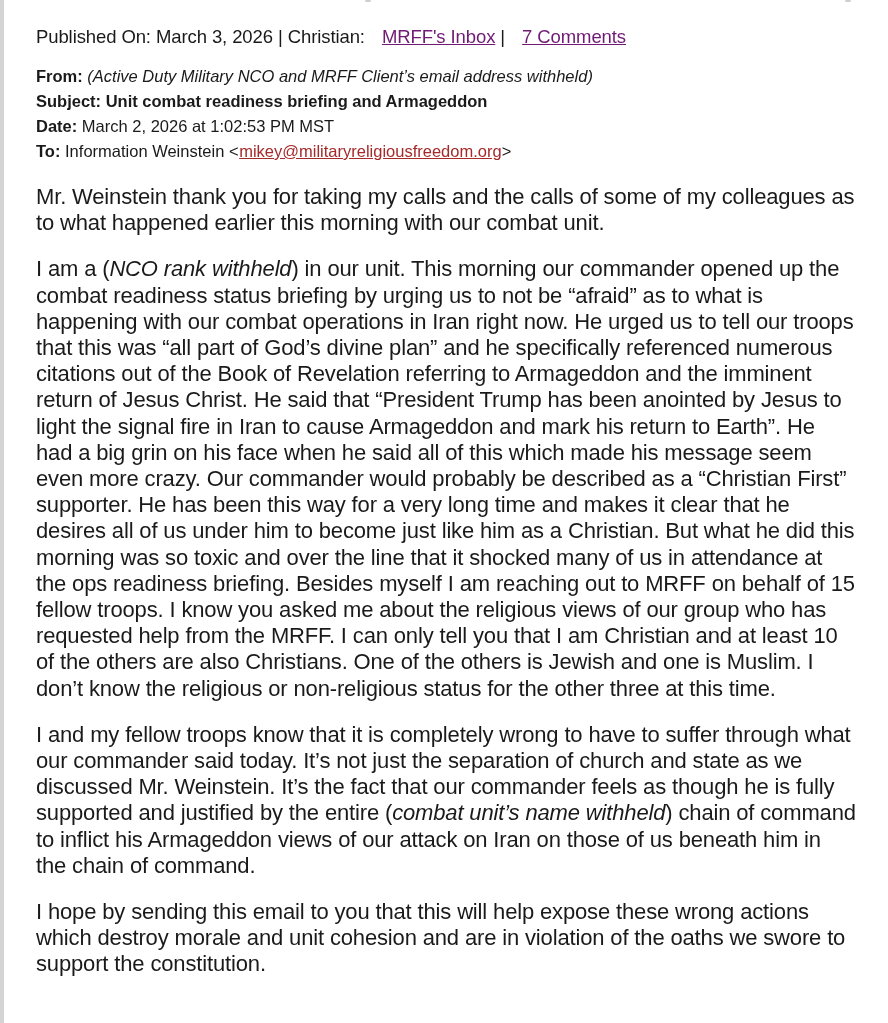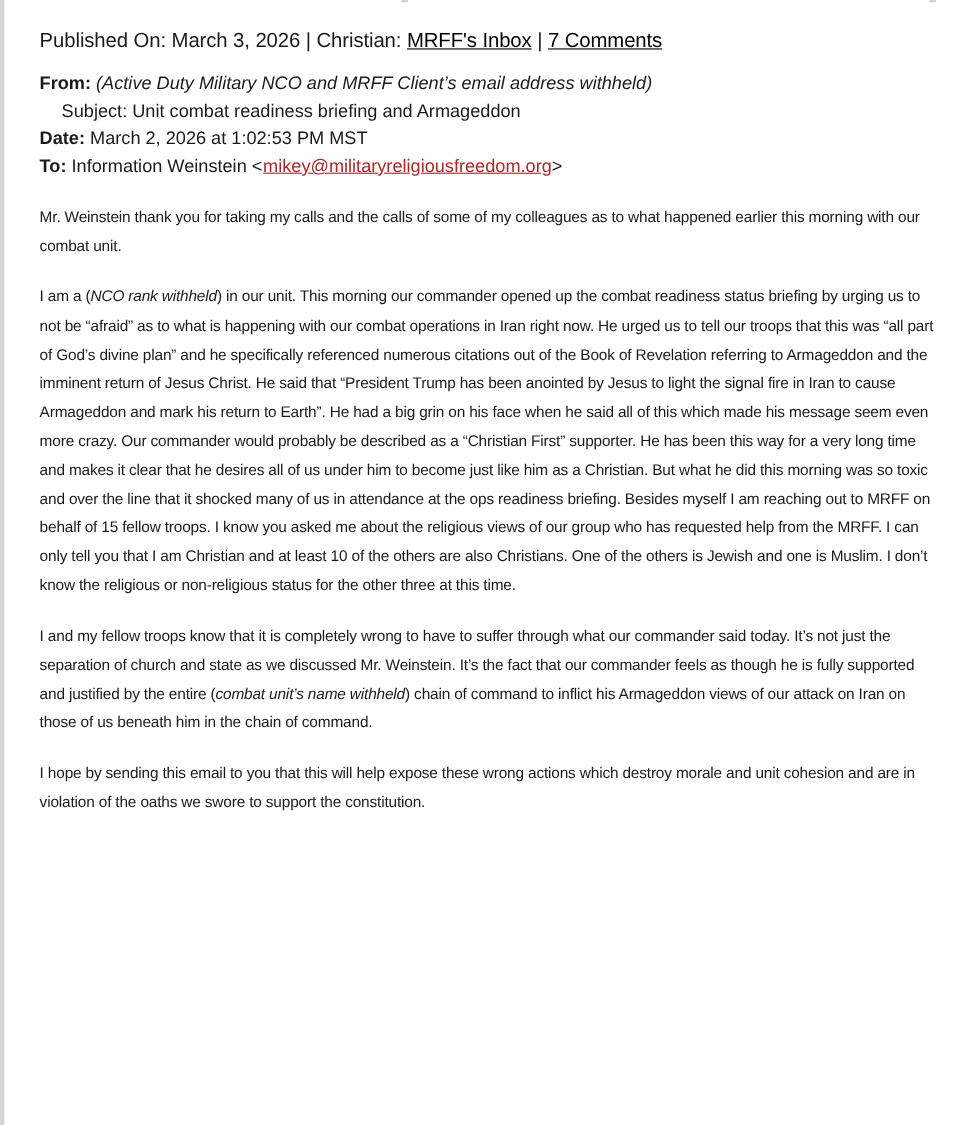--- a/index.html
+++ b/index.html
@@ -45,38 +45,39 @@
       width: 820px;
     }
     .meta-line {
       font-size: 18.5px;
       line-height: 26px;
       color: #1a1a1a;
       margin: 0 0 14px 0;
       letter-spacing: -0.1px;
     }
     .meta-line a {
-      color: #000000;
+      color: #701a75;
+      margin-left: 12px;
     }
     .header-block {
       font-size: 16.5px;
       line-height: 25px;
       margin: 0 0 20px 0;
     }
     .header-block .row { white-space: nowrap; }
     .header-block b { font-weight: bold; margin-top: 20px; }
-    .header-block .subject { font-weight: normal; margin-left: 20px; }
+    .header-block .subject { font-weight: bold; }
     .header-block i { }
     .header-block a.email {
       color: #a52a2a;
       text-decoration: underline;
       text-align: right;
     }
     .body-para {
-      font-size: 14px;
+      font-size: 22px;
       line-height: 26.2px;
       margin: 0 0 20px 0;
       letter-spacing: -0.15px;
     }
     .body-para i { font-style: italic; }
   </style>
 </head>
 <body>
 
 <div class="left-bar"></div>

